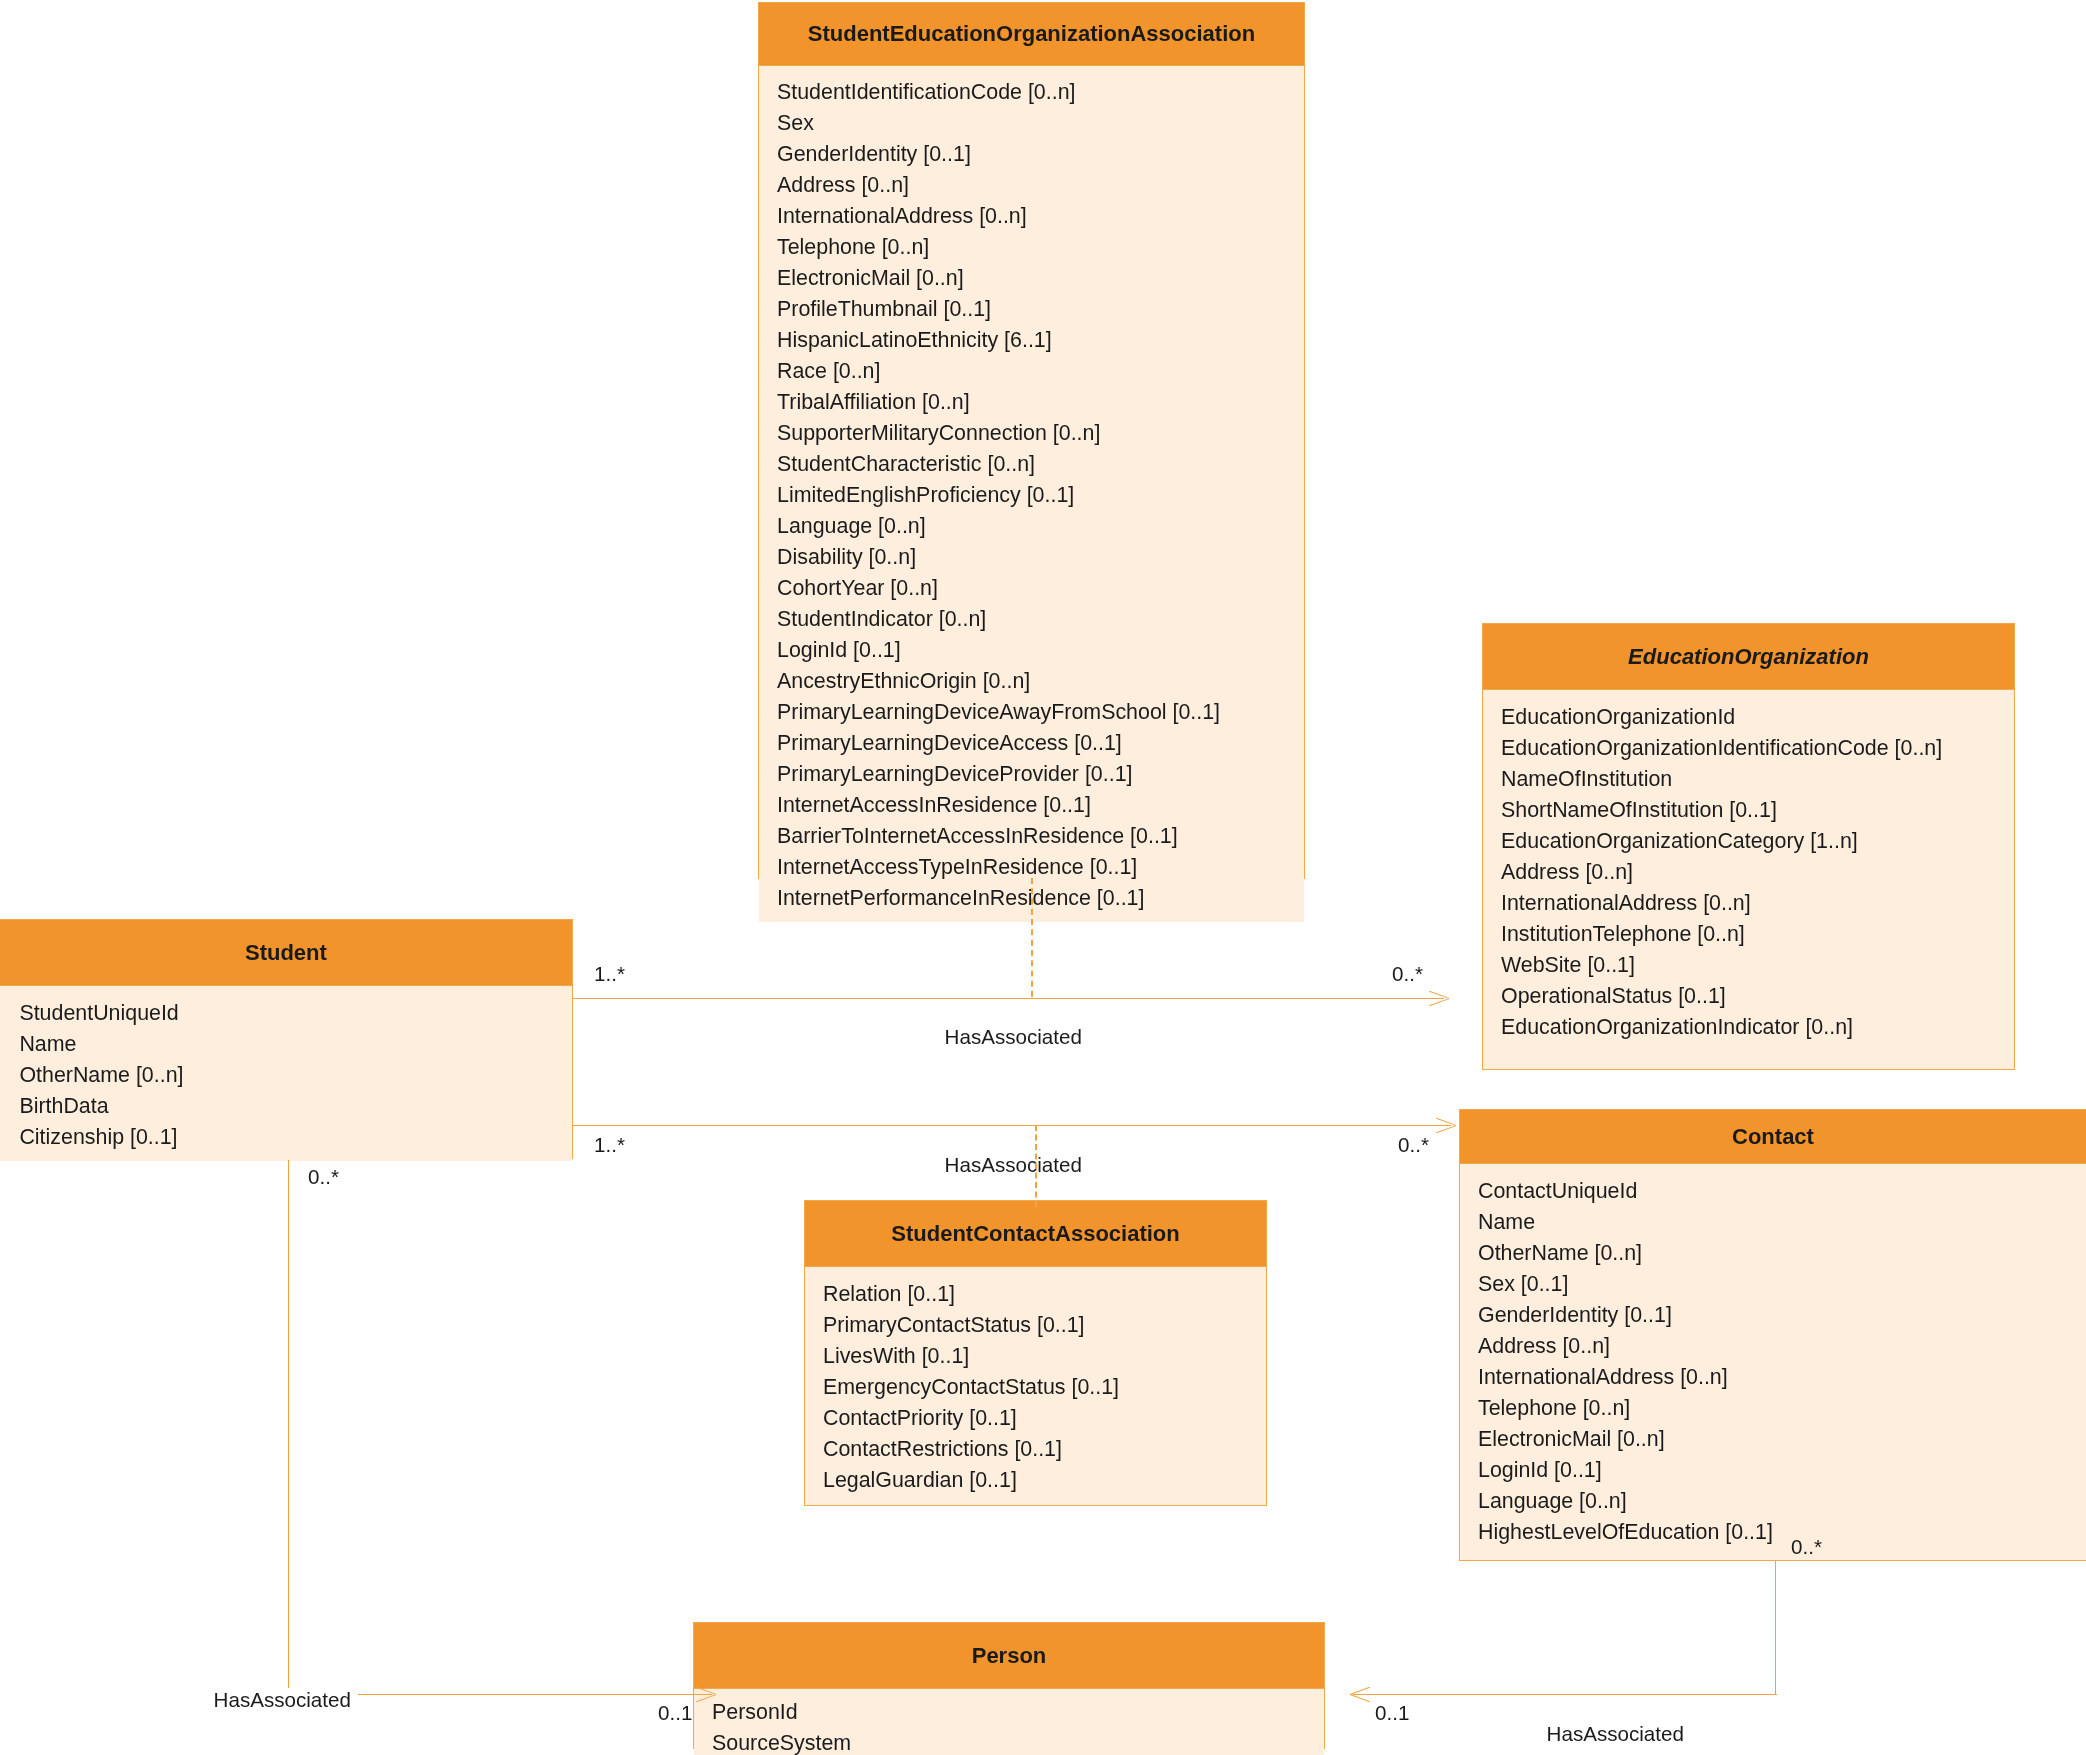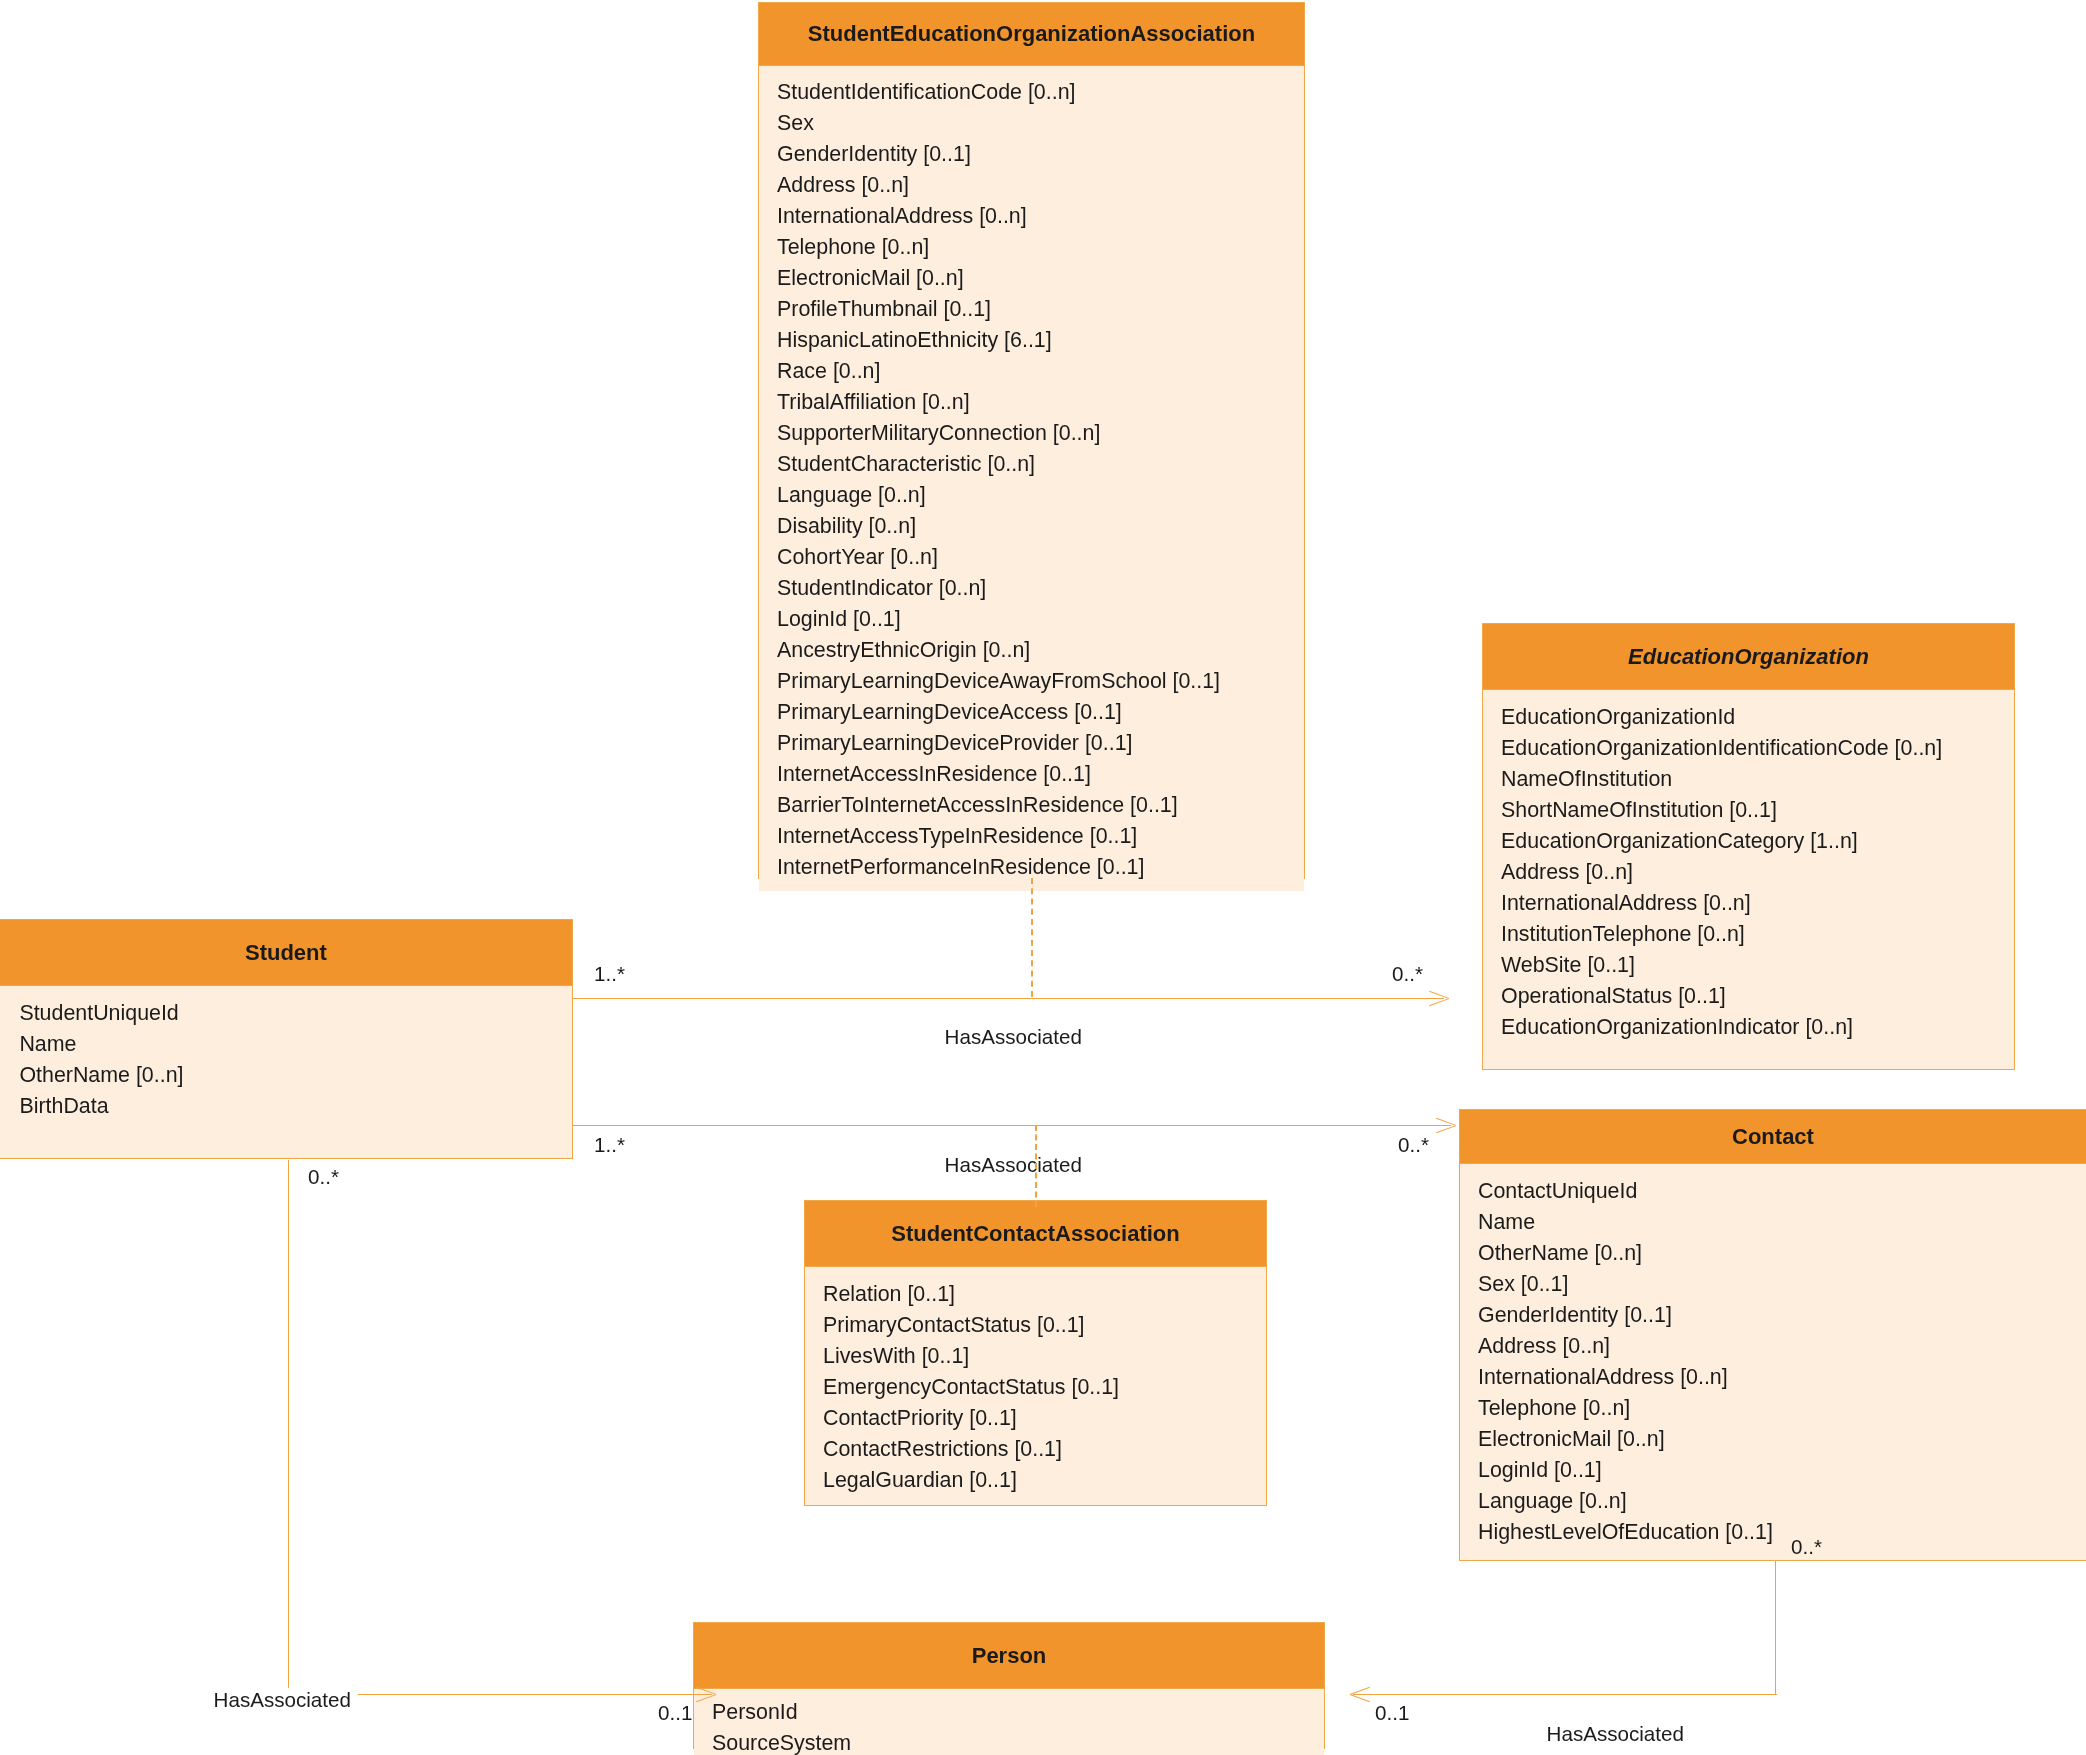--- a/index.html
+++ b/index.html
@@ -116,20 +116,21 @@
       <div class="uml-attr">Address [0..n]</div>
       <div class="uml-attr">InternationalAddress [0..n]</div>
       <div class="uml-attr">Telephone [0..n]</div>
       <div class="uml-attr">ElectronicMail [0..n]</div>
       <div class="uml-attr">ProfileThumbnail [0..1]</div>
       <div class="uml-attr">HispanicLatinoEthnicity [6..1]</div>
       <div class="uml-attr">Race [0..n]</div>
       <div class="uml-attr">TribalAffiliation [0..n]</div>
       <div class="uml-attr">SupporterMilitaryConnection [0..n]</div>
       <div class="uml-attr">StudentCharacteristic [0..n]</div>
+      <div class="uml-attr">LimitedEnglishProficiency [0..1]</div>
       <div class="uml-attr">Language [0..n]</div>
       <div class="uml-attr">Disability [0..n]</div>
       <div class="uml-attr">CohortYear [0..n]</div>
       <div class="uml-attr">StudentIndicator [0..n]</div>
       <div class="uml-attr">LoginId [0..1]</div>
       <div class="uml-attr">AncestryEthnicOrigin [0..n]</div>
       <div class="uml-attr">PrimaryLearningDeviceAwayFromSchool [0..1]</div>
       <div class="uml-attr">PrimaryLearningDeviceAccess [0..1]</div>
       <div class="uml-attr">PrimaryLearningDeviceProvider [0..1]</div>
       <div class="uml-attr">InternetAccessInResidence [0..1]</div>
@@ -156,20 +157,21 @@
     </div>
   </div>
 
   <div class="uml-class" style="left:-1.6px; top:919px; width:575px; height:240px;">
     <div class="uml-header" style="height:66px;">Student</div>
     <div class="uml-body" style="padding-left:20px;">
       <div class="uml-attr">StudentUniqueId</div>
       <div class="uml-attr">Name</div>
       <div class="uml-attr">OtherName [0..n]</div>
       <div class="uml-attr">BirthData</div>
+      <div class="uml-attr">Citizenship [0..1]</div>
     </div>
   </div>
 
   <div class="uml-class" style="left:1459px; top:1109px; width:628px; height:452px;">
     <div class="uml-header" style="height:54px;">Contact</div>
     <div class="uml-body">
       <div class="uml-attr">ContactUniqueId</div>
       <div class="uml-attr">Name</div>
       <div class="uml-attr">OtherName [0..n]</div>
       <div class="uml-attr">Sex [0..1]</div>

